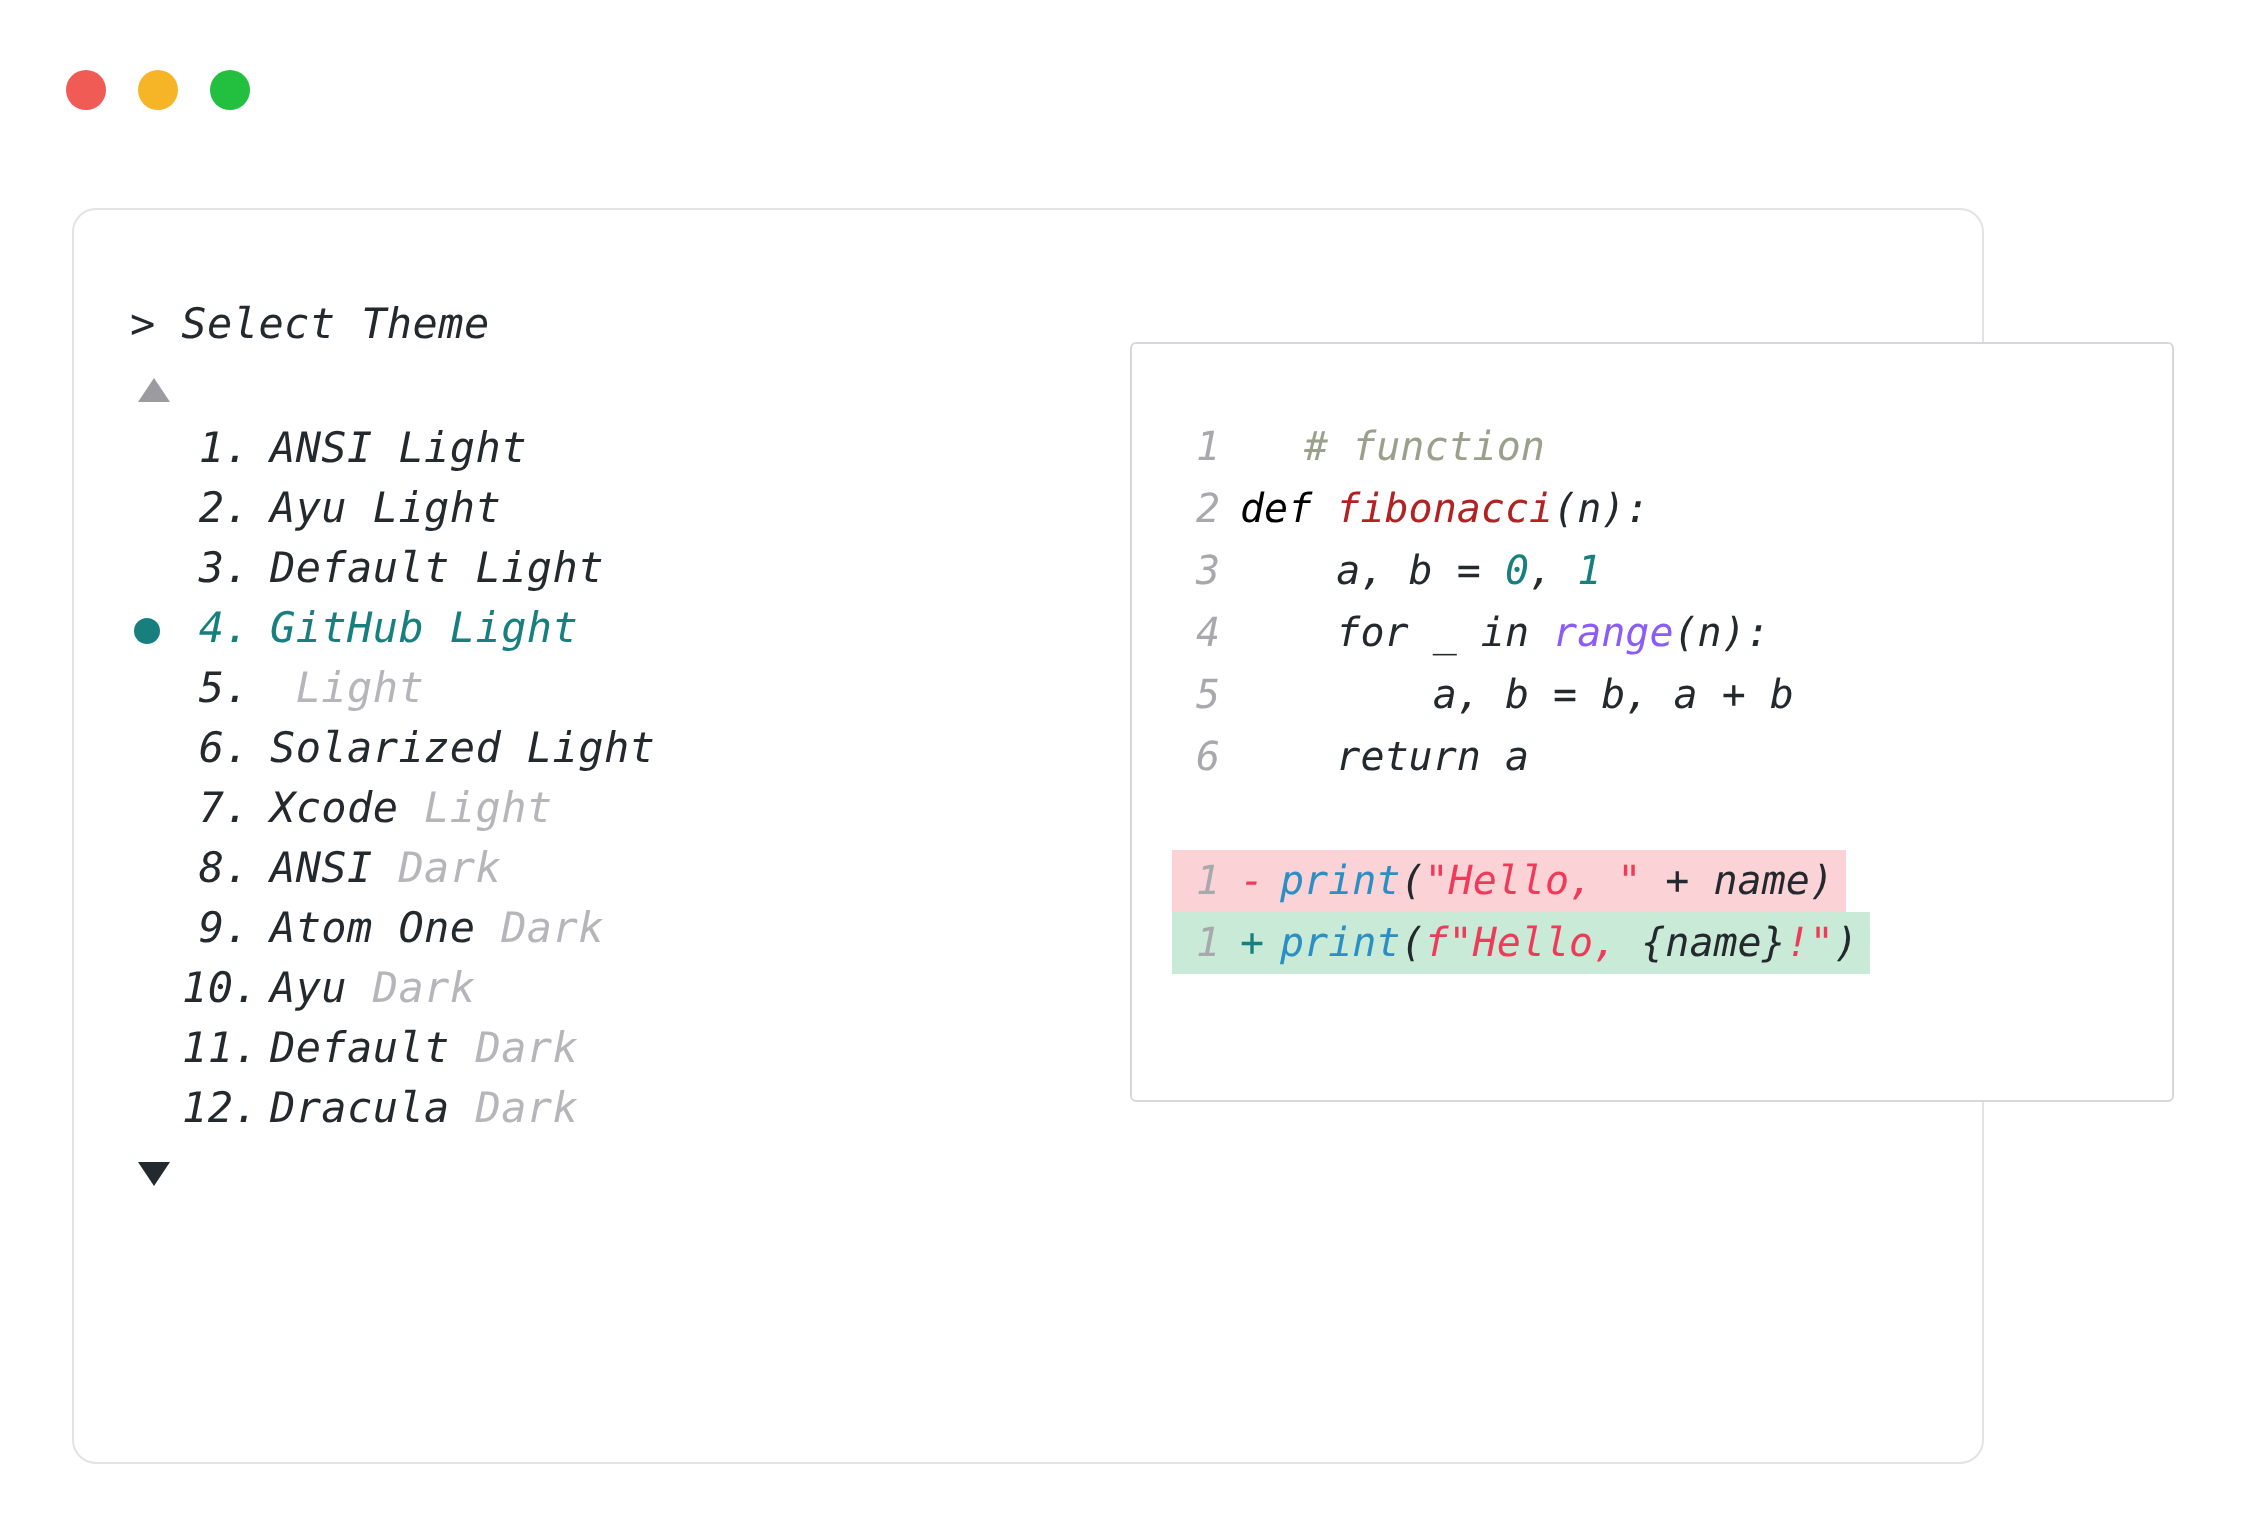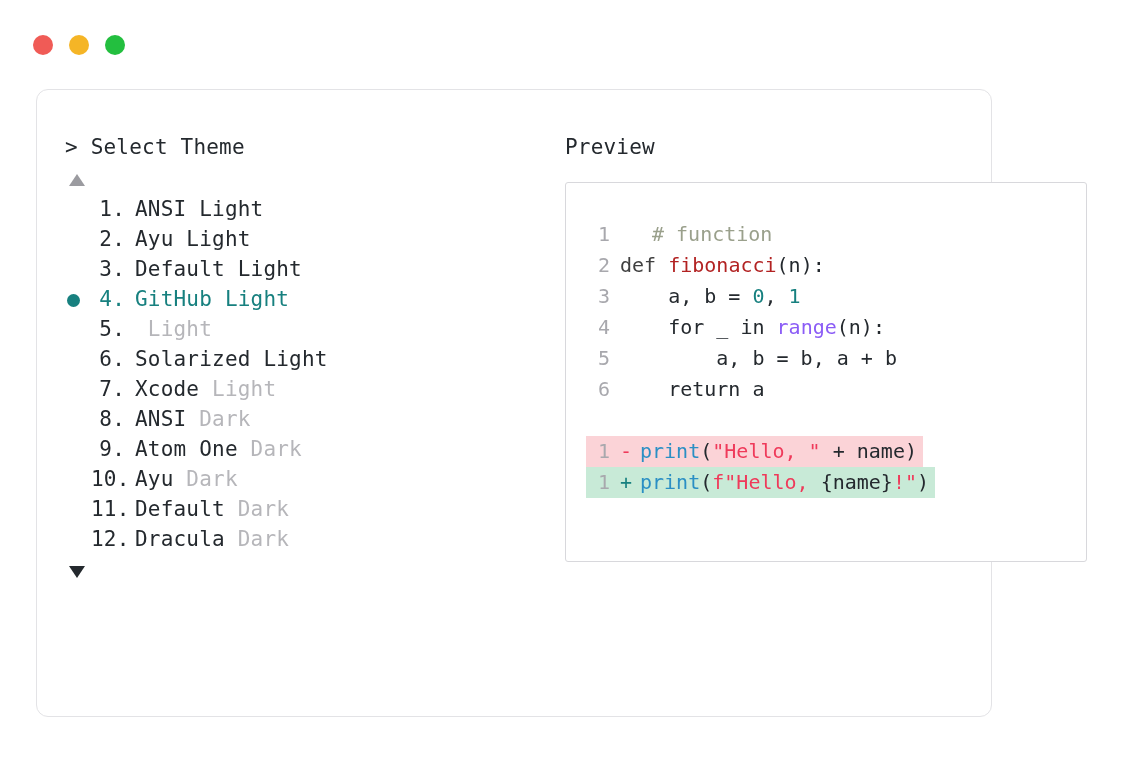--- a/index.html
+++ b/index.html
@@ -29,26 +29,27 @@
     width: 20px;
     height: 20px;
     border-radius: 50%;
     display: block;
   }
 
   
   .card {
     position: absolute;
     left: 36px;
-    top: 89px;
+    top: 104px;
     width: 956px;
     height: 628px;
     border: 1px solid #e3e3e6;
     border-radius: 12px;
     background: #ffffff;
+    font-style: italic;
   }
 
   .card-inner {
     position: absolute;
     left: 0; top: 0; right: 0; bottom: 0;
     padding: 44px 28px 0 28px;
   }
 
   
   .columns {
@@ -163,21 +164,21 @@
     flex: 0 0 24px;
     text-align: right;
     color: #a8a8ad;
     margin-right: 10px;
     user-select: none;
   }
   .code-text { white-space: pre; }
 
   
   .t-comment { color: #9aa08c; margin-left: 32px; }
-  .t-kw      { color: #404040; }
+  .t-kw      { color: #000000; }
   .t-fn      { color: #b22222; }
   .t-num     { color: #17807f; }
   .t-builtin { color: #8b5cf6; }
   .t-str     { color: #ef3a5a; }
   .t-plain   { color: #24292e; }
   .t-fnblue  { color: #2b8fc4; }
 
   
   .diff-gap { height: 31px; }
   .diff-line { display: flex; align-items: baseline; padding-left: 20px; }
@@ -237,21 +238,20 @@
             <li class="theme-item"><span class="marker"></span><span class="item-index">9.</span><span class="item-name">Atom One</span><span class="item-variant variant-muted"> Dark</span></li>
             <li class="theme-item"><span class="marker"></span><span class="item-index">10.</span><span class="item-name">Ayu</span><span class="item-variant variant-muted"> Dark</span></li>
             <li class="theme-item"><span class="marker"></span><span class="item-index">11.</span><span class="item-name">Default</span><span class="item-variant variant-muted"> Dark</span></li>
             <li class="theme-item"><span class="marker"></span><span class="item-index">12.</span><span class="item-name">Dracula</span><span class="item-variant variant-muted"> Dark</span></li>
           </ul>
 
         <div class="arrow arrow-down"></div>
       </div>
 
       <div class="col-right">
-        <div class="panel-heading">Preview</div>
 
         <div class="preview-box">
           <div class="code"><div class="code-line"><span class="lineno">1</span><span class="code-text"><span class="t-comment"># function</span></span></div><div class="code-line"><span class="lineno">2</span><span class="code-text"><span class="t-kw">def </span><span class="t-fn">fibonacci</span><span class="t-plain">(n):</span></span></div><div class="code-line"><span class="lineno">3</span><span class="code-text"><span class="t-plain">    a, b = </span><span class="t-num">0</span><span class="t-plain">, </span><span class="t-num">1</span></span></div><div class="code-line"><span class="lineno">4</span><span class="code-text"><span class="t-plain">    for _ in </span><span class="t-builtin">range</span><span class="t-plain">(n):</span></span></div><div class="code-line"><span class="lineno">5</span><span class="code-text"><span class="t-plain">        a, b = b, a + b</span></span></div><div class="code-line"><span class="lineno">6</span><span class="code-text"><span class="t-plain">    return a</span></span></div><div class="diff-gap"></div><div class="diff-line diff-del"><span class="diff-body" style="background: rgb(251, 211, 215);"><span class="lineno">1</span><span class="diff-sign">-</span><span class="t-fnblue">print</span><span class="t-plain">(</span><span class="t-str">"Hello, "</span><span class="t-plain"> + name)</span></span></div><div class="diff-line diff-add"><span class="diff-body" style="background: rgb(200, 234, 215);"><span class="lineno">1</span><span class="diff-sign">+</span><span class="t-fnblue">print</span><span class="t-plain">(</span><span class="t-str">f"Hello, </span><span class="t-plain">{name}</span><span class="t-str">!"</span><span class="t-plain">)</span></span></div></div>
         </div>
       </div>
 
     </div>
 
   </div>
 </div>

